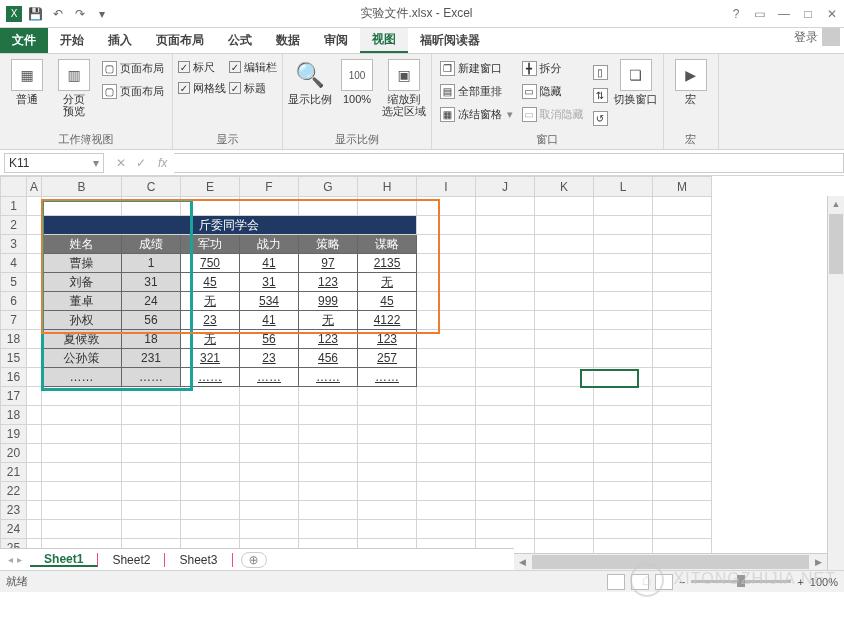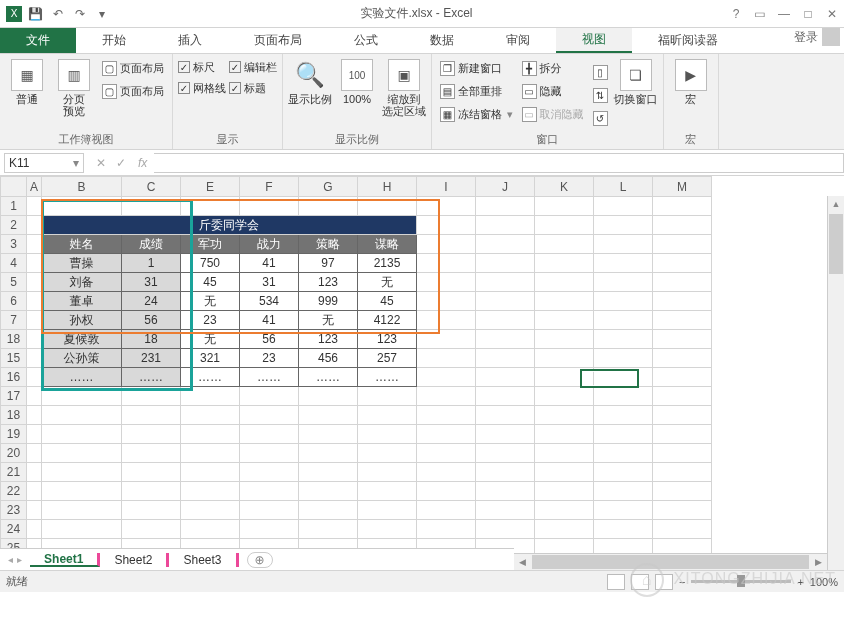--- a/index.html
+++ b/index.html
@@ -9,21 +9,21 @@
 .titlebar { height: 28px; background: #fff; border-bottom: 1px solid #d4d4d4; display: flex; align-items: center; position: relative; }
 .titlebar .qat { display: flex; align-items: center; gap: 6px; padding-left: 6px; }
 .titlebar .qat .app-icon { width: 16px; height: 16px; background: #217346; color: #fff; display: flex; align-items: center; justify-content: center; font-size: 10px; }
 .titlebar .qat .qat-btn { width: 16px; height: 16px; display: flex; align-items: center; justify-content: center; color: #666; }
 .titlebar .title { position: absolute; left: 0; right: 11px; text-align: center; color: #555; pointer-events: none; }
 .titlebar .win-controls { position: absolute; right: 4px; display: flex; gap: 8px; align-items: center; color: #777; }
 .titlebar .win-controls span { width: 16px; text-align: center; }
 
 
 .ribbon-tabs { height: 26px; background: #fff; display: flex; align-items: stretch; border-bottom: 1px solid #d4d4d4; position: relative; }
-.ribbon-tabs .tab { padding: 0 26px; display: flex; align-items: center; color: #444; cursor: pointer; }
+.ribbon-tabs .tab { padding: 0 12px; display: flex; align-items: center; color: #444; cursor: pointer; font-weight: bold; }
 .ribbon-tabs .tab.file { background: #217346; color: #fff; }
 .ribbon-tabs .tab.active { color: #217346; border-bottom: 2px solid #217346; background: #f1f1f1; }
 .ribbon-tabs .login { position: absolute; right: 4px; display: flex; align-items: center; gap: 4px; color: #666; }
 .ribbon-tabs .login .avatar { width: 18px; height: 18px; background: #ccc; }
 
 
 .ribbon { height: 96px; background: #f1f1f1; border-bottom: 1px solid #d4d4d4; display: flex; }
 .group { display: flex; flex-direction: column; padding: 3px 5px 1px; border-right: 1px solid #d9d9d9; }
 .group-content { flex: 1; display: flex; align-items: flex-start; gap: 3px; }
 .group-label { text-align: center; font-size: 11px; color: #666; height: 16px; line-height: 14px; }
@@ -32,56 +32,56 @@
 .big-btn .ico.plain { border: none; background: none; font-size: 24px; }
 .big-btn .lbl { font-size: 11px; text-align: center; line-height: 12px; }
 .stack { display: flex; flex-direction: column; gap: 1px; }
 .row-btn { display: flex; align-items: center; gap: 3px; height: 22px; padding: 0 3px; font-size: 11px; white-space: nowrap; }
 .row-btn .sq { width: 15px; height: 15px; border: 1px solid #999; background: #fff; display: inline-flex; align-items: center; justify-content: center; font-size: 10px; }
 .chk { display: flex; align-items: center; gap: 3px; height: 20px; font-size: 11px; }
 .chk .box { width: 12px; height: 12px; border: 1px solid #888; display: inline-flex; align-items: center; justify-content: center; font-size: 10px; color: #333; }
 
 
 .fbar { height: 26px; background: #fff; border-bottom: 1px solid #d4d4d4; display: flex; align-items: center; }
-.namebox { width: 80px; height: 20px; border: 1px solid #ccc; margin: 0 4px; padding: 0 4px; display: flex; align-items: center; justify-content: space-between; font-size: 12px; }
+.namebox { width: 100px; height: 20px; border: 1px solid #ccc; margin: 0 4px; padding: 0 4px; display: flex; align-items: center; justify-content: space-between; font-size: 12px; }
 .fbar .fxbtns { display: flex; gap: 2px; color: #aaa; padding: 0 4px; }
 .fbar .fxbtns span { width: 18px; text-align: center; }
 .fbar .fxlabel { padding: 0 6px; font-style: italic; }
 .fbar .finput { flex: 1; height: 20px; border: 1px solid #ccc; border-left: none; }
 
 
 .grid-wrap { position: relative; height: 394px; background: #fff; overflow: hidden; }
 .grid { border-collapse: collapse; table-layout: fixed; }
 .grid th, .grid td { border: 1px solid #d4d4d4; font-weight: normal; font-size: 12px; padding: 0; }
 .grid .colhdr th { background: #f0f0f0; height: 20px; color: #555; }
 .grid .rowhdr { background: #f0f0f0; width: 26px; text-align: center; color: #555; }
 .grid td { height: 19px; text-align: center; }
 .grid .sel-col { background: #e1eee1; color: #217346; }
 
 .tbl-title { background: #1f3864; color: #fff; font-weight: bold; }
 .tbl-hdr { background: #737373; color: #fff; font-weight: bold; border: 1px solid #666 !important; }
 .tbl-name { background: #d9d9d9; border: 1px solid #666 !important; }
 .tbl-score { background: #d9d9d9; border: 1px solid #666 !important; }
-.tbl-cell { border: 1px solid #666 !important; }
+.tbl-cell { border: 1px solid #666 !important; text-decoration: underline; }
 
 .teal-sel { position: absolute; border: 3px solid #1aa39a; pointer-events: none; }
 .orange-sel { position: absolute; border: 2px solid #ec7c30; pointer-events: none; }
 .green-sel { position: absolute; border: 2px solid #217346; pointer-events: none; box-shadow: 0 0 0 1px rgba(255,255,255,.8) inset; }
 
 .vscroll { position: absolute; right: 0; top: 20px; bottom: 0; width: 17px; background: #f0f0f0; border-left: 1px solid #ccc; }
 .vscroll .arrow { height: 17px; background: #f0f0f0; text-align: center; font-size: 9px; color: #888; line-height: 17px; }
 .vscroll .thumb { height: 60px; background: #cdcdcd; margin: 1px; }
 .hscroll-area { height: 17px; position: absolute; bottom: 0; left: 514px; right: 17px; background: #f0f0f0; border-top: 1px solid #ccc; display: flex; }
 .hscroll-area .arrow { width: 17px; text-align: center; font-size: 9px; color: #888; line-height: 17px; }
 .hscroll-area .thumb { flex: 1; background: #cdcdcd; margin:1px; }
 
 
 .sheettabs { position: absolute; bottom: 0; left: 0; right: 330px; height: 22px; background: #fff; border-top: 1px solid #ccc; display: flex; align-items: center; }
 .sheettabs .nav { display: flex; gap: 4px; padding: 0 8px; color: #aaa; font-size: 10px; }
-.sheettabs .tab { padding: 0 14px; height: 14px; border-right: 3px solid #ec4899; display: flex; align-items: center; }
+.sheettabs .tab { padding: 0 14px; height: 14px; border-right: 1px solid #ec4899; display: flex; align-items: center; }
 .sheettabs .tab.active { border-bottom: 2px solid #217346; color: #217346; background: #fff; font-weight: bold; }
 .sheettabs .addtab { width: 26px; text-align: center; color: #888; border: 1px solid #ccc; border-radius: 10px; height: 16px; line-height: 14px; margin-left: 8px; }
 
 
 .statusbar { height: 22px; background: #f1f1f1; border-top: 1px solid #d4d4d4; display: flex; align-items: center; justify-content: space-between; font-size: 11px; color: #555; padding: 0 6px; position: relative; }
 .statusbar .right { display: flex; align-items: center; gap: 6px; }
 .statusbar .viewbtn { width: 18px; height: 16px; border: 1px solid #bbb; background: #fff; }
 .statusbar .zoom-track { width: 100px; height: 3px; background: #bbb; position: relative; }
 .statusbar .zoom-thumb { width: 8px; height: 12px; background: #999; position: absolute; top: -5px; left: 46px; }
 

